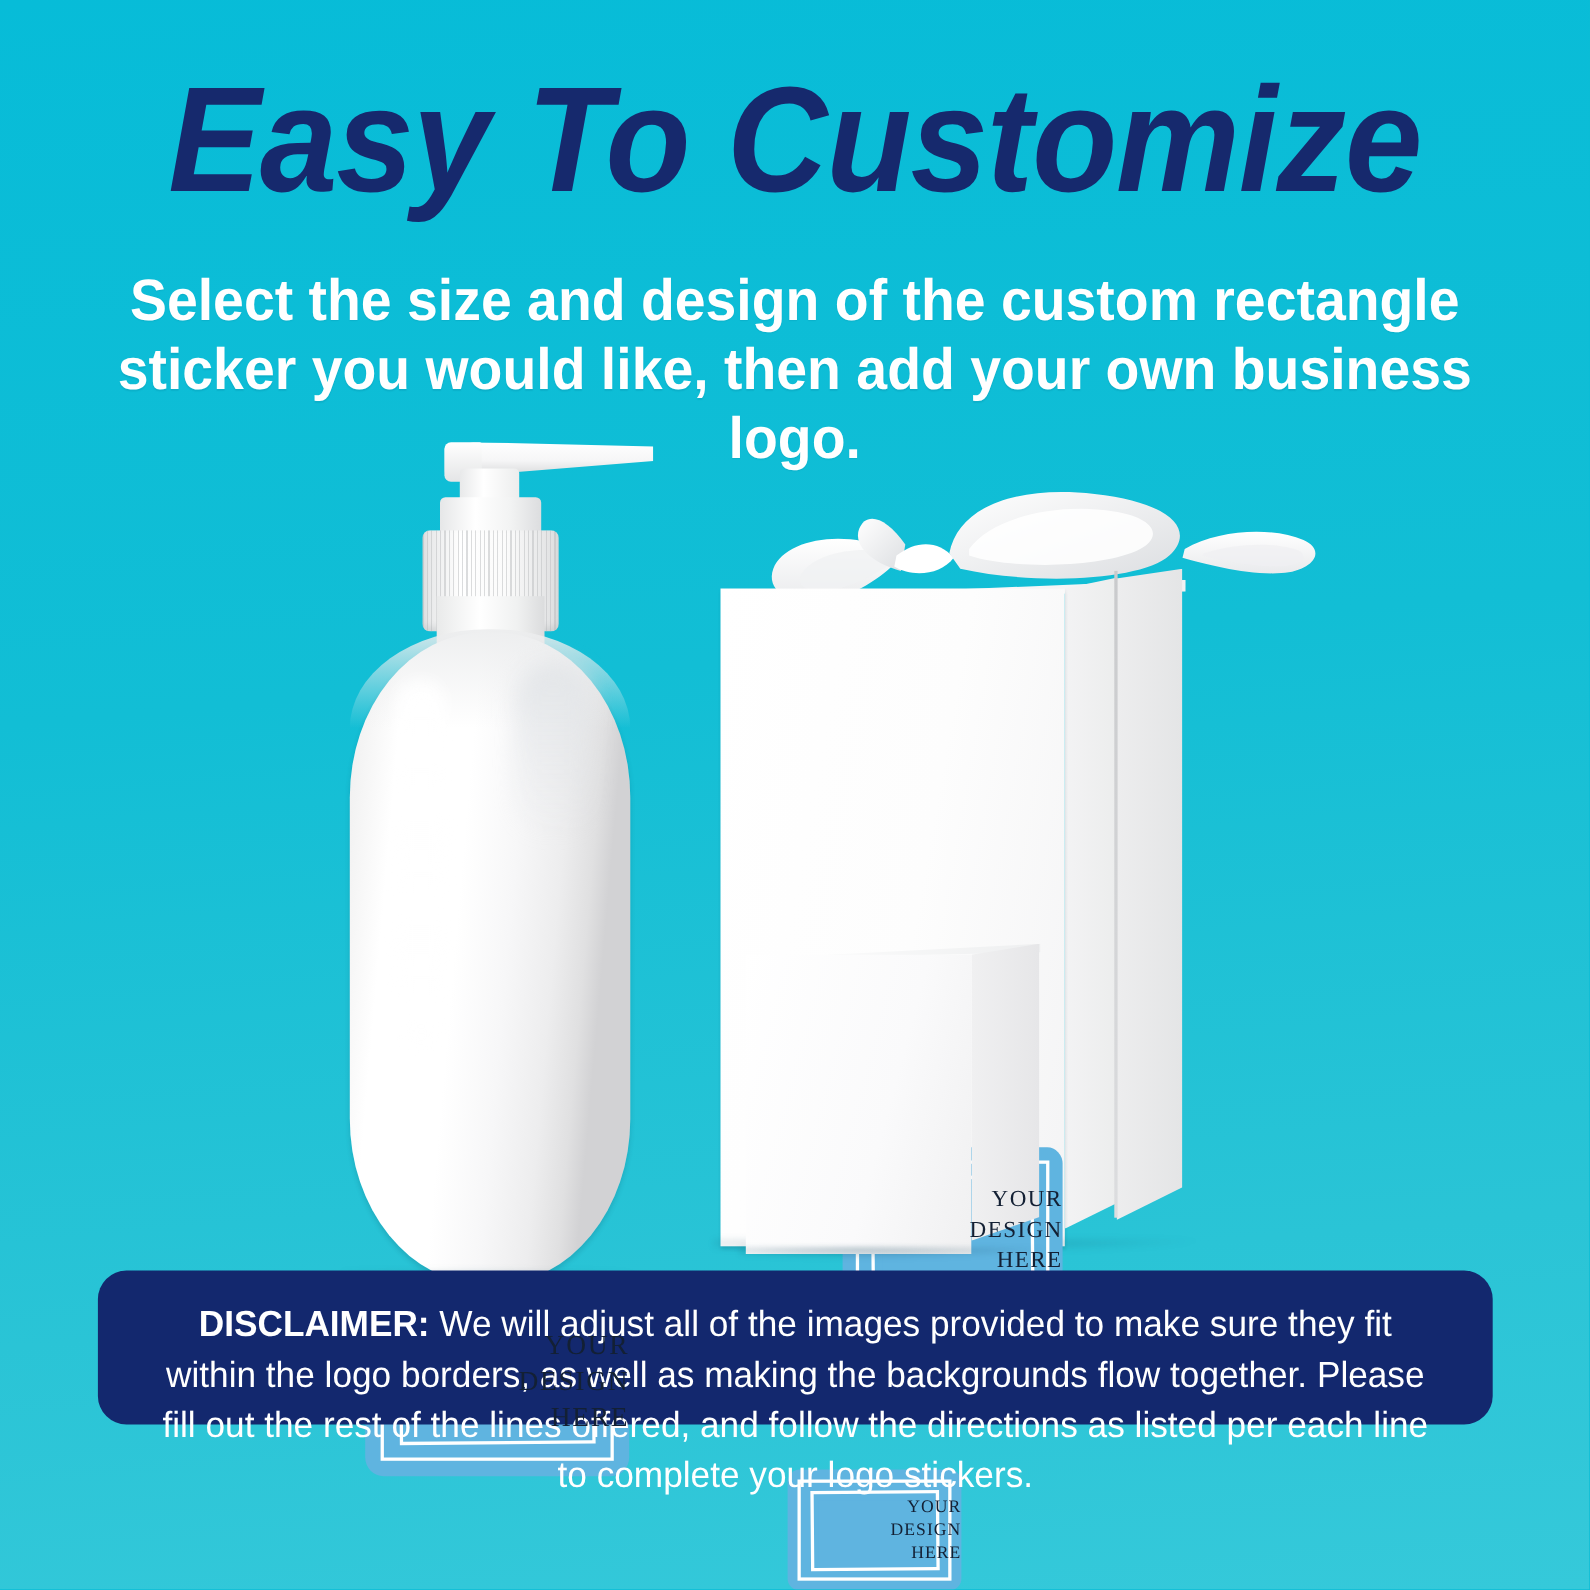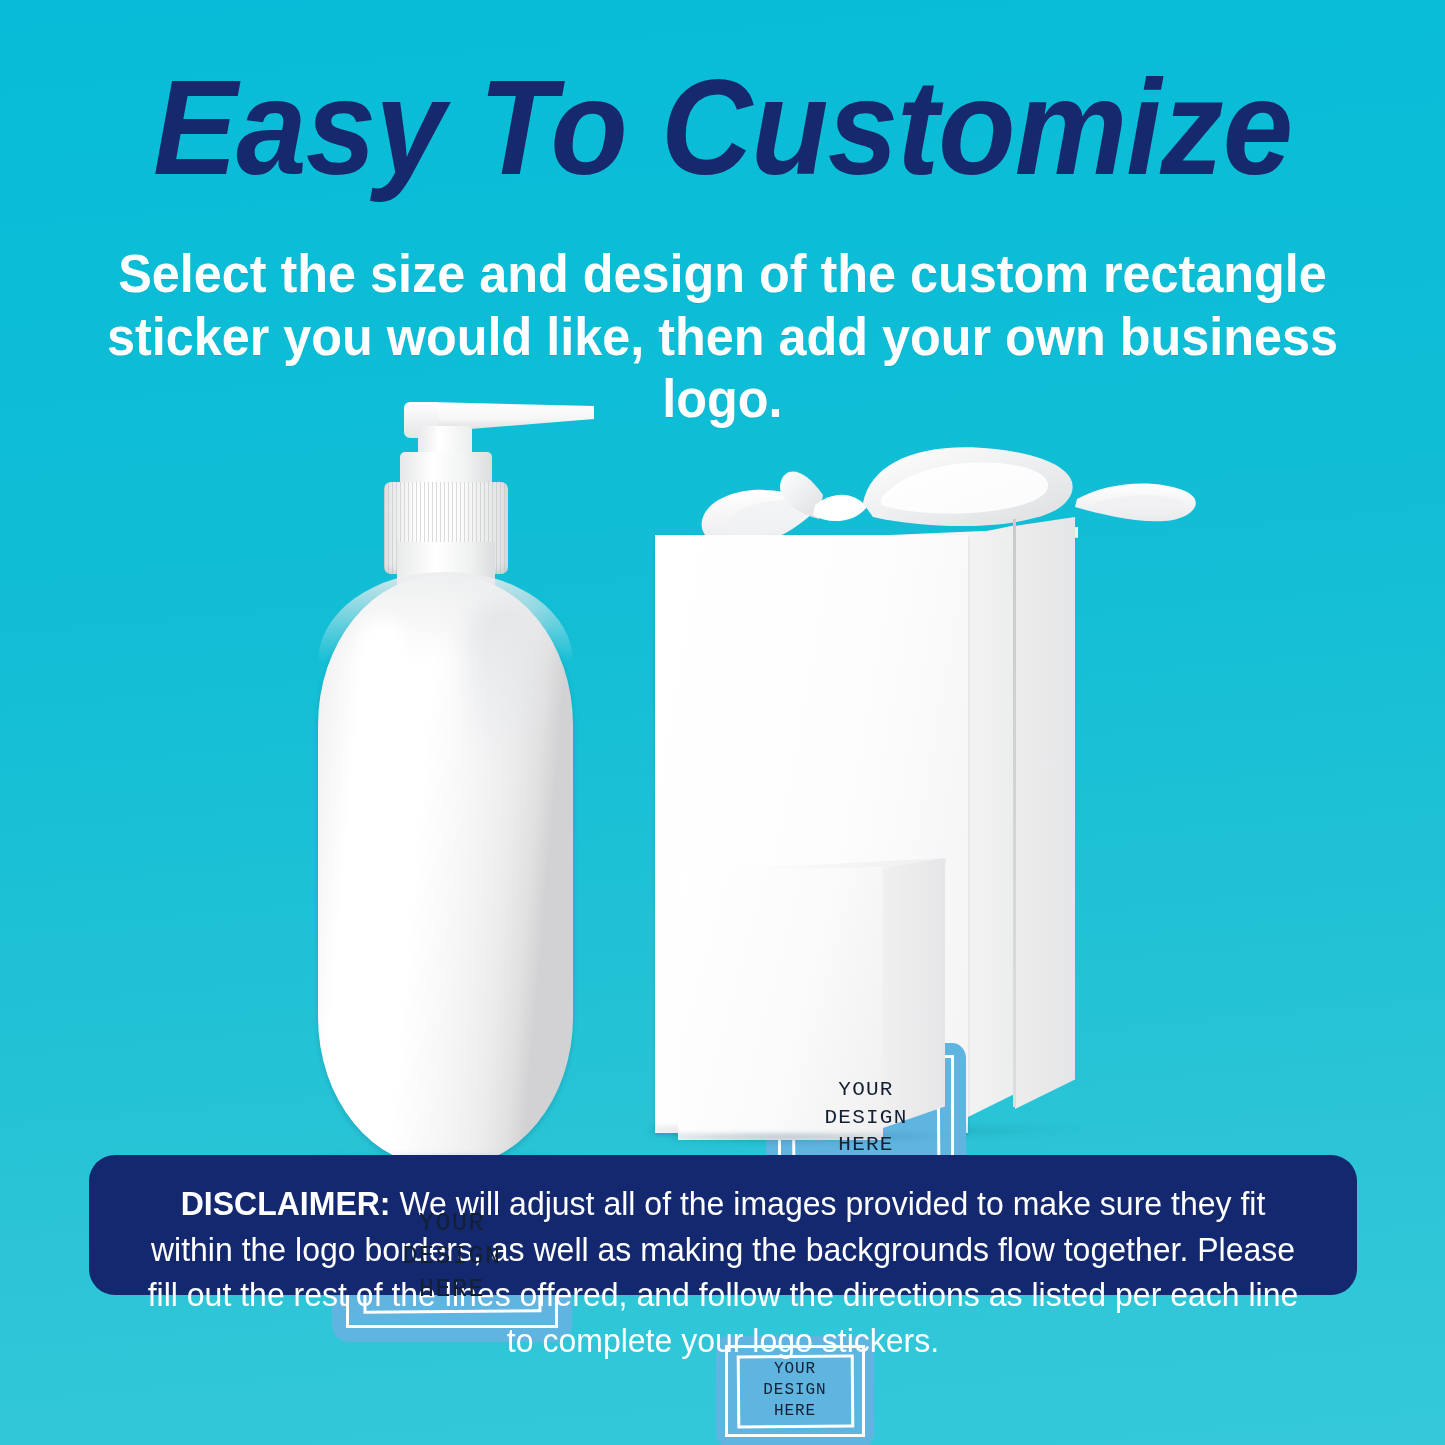--- a/index.html
+++ b/index.html
@@ -262,23 +262,23 @@
   }
   .sticker .sk-core {
     position: absolute;
     left: 18%; top: 25%; right: 18%; bottom: 25%;
     background: #5fb4e0;
   }
   .sticker .sk-text {
     position: absolute;
     left: 0; right: 0; top: 50%;
     transform: translateY(-50%);
-    text-align: center;
+    text-align: right;
     color: #132034;
-    font-family: Liberation Mono, monospace;
+    font-family: Liberation Serif, serif;
     line-height: 1.32;
     letter-spacing: 0.06em;
     z-index: 5;
   }
 
   
   #sticker-bottle { left: 332px; top: 790px; width: 240px; height: 172px; }
   #sticker-bottle .sk-text { font-size: 25px; }
   
   #sticker-giftbox { left: 766px; top: 663px; width: 200px; height: 150px; }

